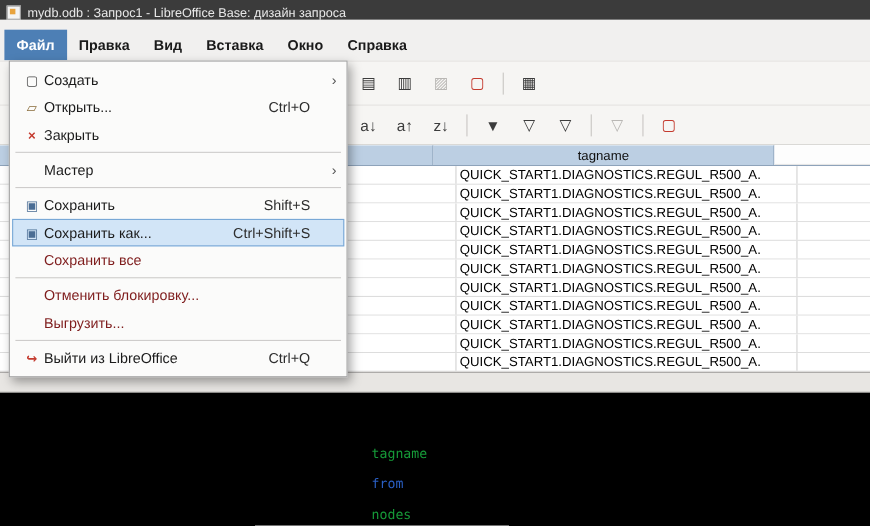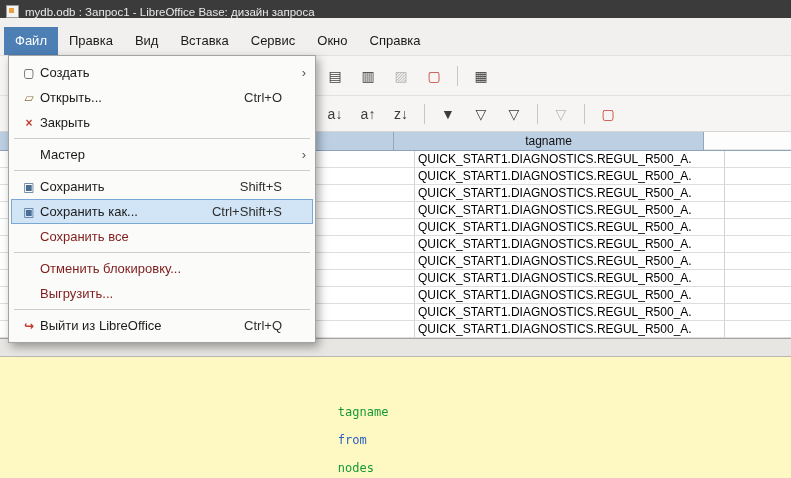--- a/index.html
+++ b/index.html
@@ -8,21 +8,21 @@
 
   
   .titlebar{position:absolute;left:0;top:0;width:100%;height:18px;background:#3b3b3b;
             color:#e8e8e8;display:flex;align-items:flex-end;gap:6px;padding-left:6px;
             box-sizing:border-box;font-size:11.5px;}
   .app-icon{width:11px;height:11px;background:#f4f4f4;border:1px solid #9a9a9a;position:relative;flex:none;}
   .app-icon::after{content:"";position:absolute;left:2px;top:2px;width:5px;height:5px;background:#e8a33d;}
 
   
   .menubar{position:absolute;left:0;top:18px;width:100%;height:37px;background:#f1f0ef;
-           display:flex;align-items:flex-end;padding:0 4px;box-sizing:border-box;}
+           display:flex;align-items:flex-end;padding:0 4px;box-sizing:border-box;font-weight:bold;}
   .mb-item{padding:6px 11px 7px;font-size:13px;color:#1a1a1a;cursor:default;}
   .mb-item.active{background:#4d7fb5;color:#fff;}
 
   
   .toolbar{position:absolute;left:0;width:100%;background:#f6f5f3;box-sizing:border-box;
            display:flex;align-items:center;gap:7px;}
   #toolbar-top{top:55px;height:40px;padding-left:322px;border-top:1px solid #e3e1df;}
   #toolbar-query{top:95px;height:37px;padding-left:322px;border-top:1px solid #e3e1df;border-bottom:1px solid #d8d6d3;}
   .tb-item{width:26px;height:26px;display:flex;align-items:center;justify-content:center;
            font-size:14px;color:#3c3c3c;flex:none;}
@@ -42,21 +42,21 @@
   .grid-row{height:17px;display:flex;font-size:12px;background:#fff;border-bottom:1px solid #dddddd;box-sizing:border-box;padding-left:21px;}
   .cell{box-sizing:border-box;border-right:1px solid #d2d2d2;overflow:hidden;white-space:nowrap;
         display:flex;align-items:center;color:#000;}
   .cell.c1{width:394px;}
   .cell.c2{width:310px;padding:0 3px;}
   .cell.c3{flex:1;border-right:none;}
 
   
   .splitter{position:absolute;left:0;top:338px;width:100%;height:19px;background:#e8e6e3;
             border-top:1px solid #a7a5a2;border-bottom:1px solid #b9b7b4;box-sizing:border-box;}
-  .sqlarea{position:absolute;left:0;top:357px;width:100%;height:121px;background:#fef9c3;}
+  .sqlarea{position:absolute;left:0;top:357px;width:100%;height:121px;background:#000000;}
   .sql-line{position:absolute;left:280px;top:6px;font-family:"DejaVu Sans Mono",monospace;
             font-size:12px;white-space:pre;}
   .tok[data-type="keyword"]{color:#2a5fc4;}
   .tok[data-type="identifier"]{color:#169a38;}
 
   
   .filemenu{position:absolute;left:8px;top:55px;width:308px;background:#fbfbfa;
             border:1px solid #a3a3a3;box-shadow:3px 4px 9px rgba(0,0,0,.35);
             padding:4px 0;box-sizing:border-box;z-index:20;font-size:13px;}
   .menu-item{height:25px;display:flex;align-items:center;margin:0 2px;padding:0 6px 0 6px;
@@ -89,21 +89,20 @@
   <div class="menubar" data-name="menubar">
 
       <span class="mb-item active" data-name="menubar-item-file">Файл</span>
 
       <span class="mb-item" data-name="menubar-item-edit">Правка</span>
 
       <span class="mb-item" data-name="menubar-item-view">Вид</span>
 
       <span class="mb-item" data-name="menubar-item-insert">Вставка</span>
 
-      <span class="mb-item" data-name="menubar-item-tools">Сервис</span>
 
       <span class="mb-item" data-name="menubar-item-window">Окно</span>
 
       <span class="mb-item" data-name="menubar-item-help">Справка</span>
     </div>
 
   <div class="toolbar" id="toolbar-top" data-name="main-toolbar">
 
       <span class="tb-item" data-name="edit-data-icon">
         <span class="tb-glyph" data-name="toolbar-icon-glyph">▤</span>

